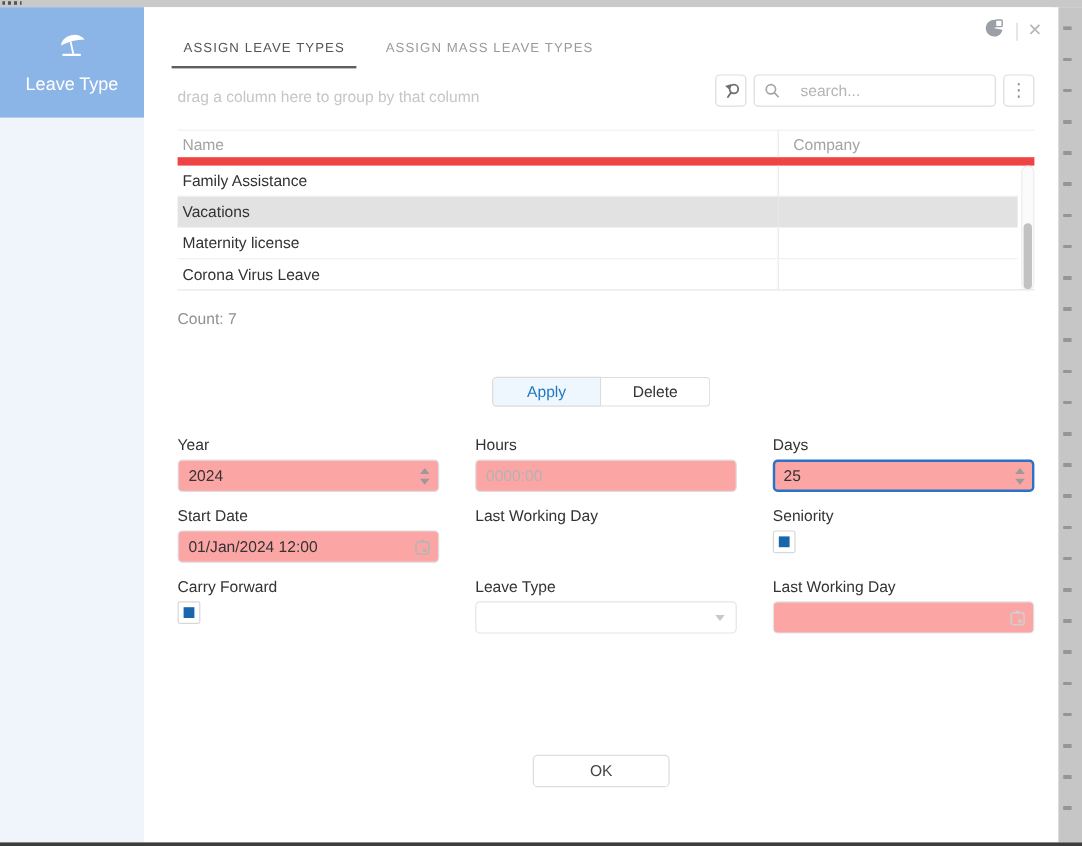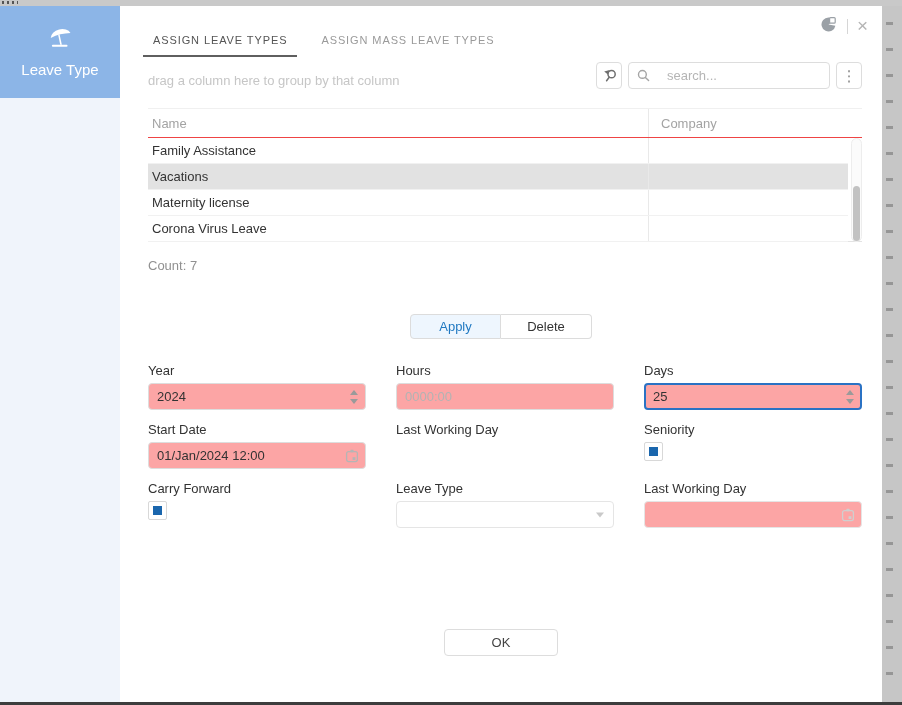--- a/index.html
+++ b/index.html
@@ -45,21 +45,21 @@
   .search-box { width:202px; height:27px; border:1px solid #ddd; border-radius:4px; background:#fff;
     display:flex; align-items:center; padding:0 8px; gap:17px; }
   .search-box input { border:none; outline:none; flex:1; font-size:13px; color:#333; min-width:0;
     font-family:"Liberation Sans",sans-serif; }
   .search-box input::placeholder { color:#b5b5b5; }
   .kebab-glyph { font-size:15px; color:#8a8a8a; line-height:1; }
 
   
   .grid { position:absolute; left:28px; top:102px; width:714px; font-size:13px; }
   .grid-header { display:flex; height:30px; align-items:center; color:#a3a3a3;
-    border-top:1px solid #f0f0f0; border-bottom:1px solid #ef4444; }
+    border-top:1px solid #f0f0f0; border-bottom:7px solid #ef4444; }
   .cell-name { width:500px; padding-left:4px; }
   .cell-company { flex:1; padding-left:12px; border-left:1px solid #e9e9e9; height:100%;
     display:flex; align-items:center; }
   .grid-body { position:relative; border-bottom:1px solid #e3e3e3; height:104px; }
   .grid-row { display:flex; height:26px; align-items:center; color:#333;
     border-bottom:1px solid #f1f1f1; margin-right:14px; }
   .grid-row:last-child { border-bottom:none; }
   .grid-row.selected { background:#e2e2e2; }
   .vscroll { position:absolute; right:0; top:0; width:11px; height:104px; background:#fbfbfb;
     border:1px solid #ededed; border-radius:6px; }

